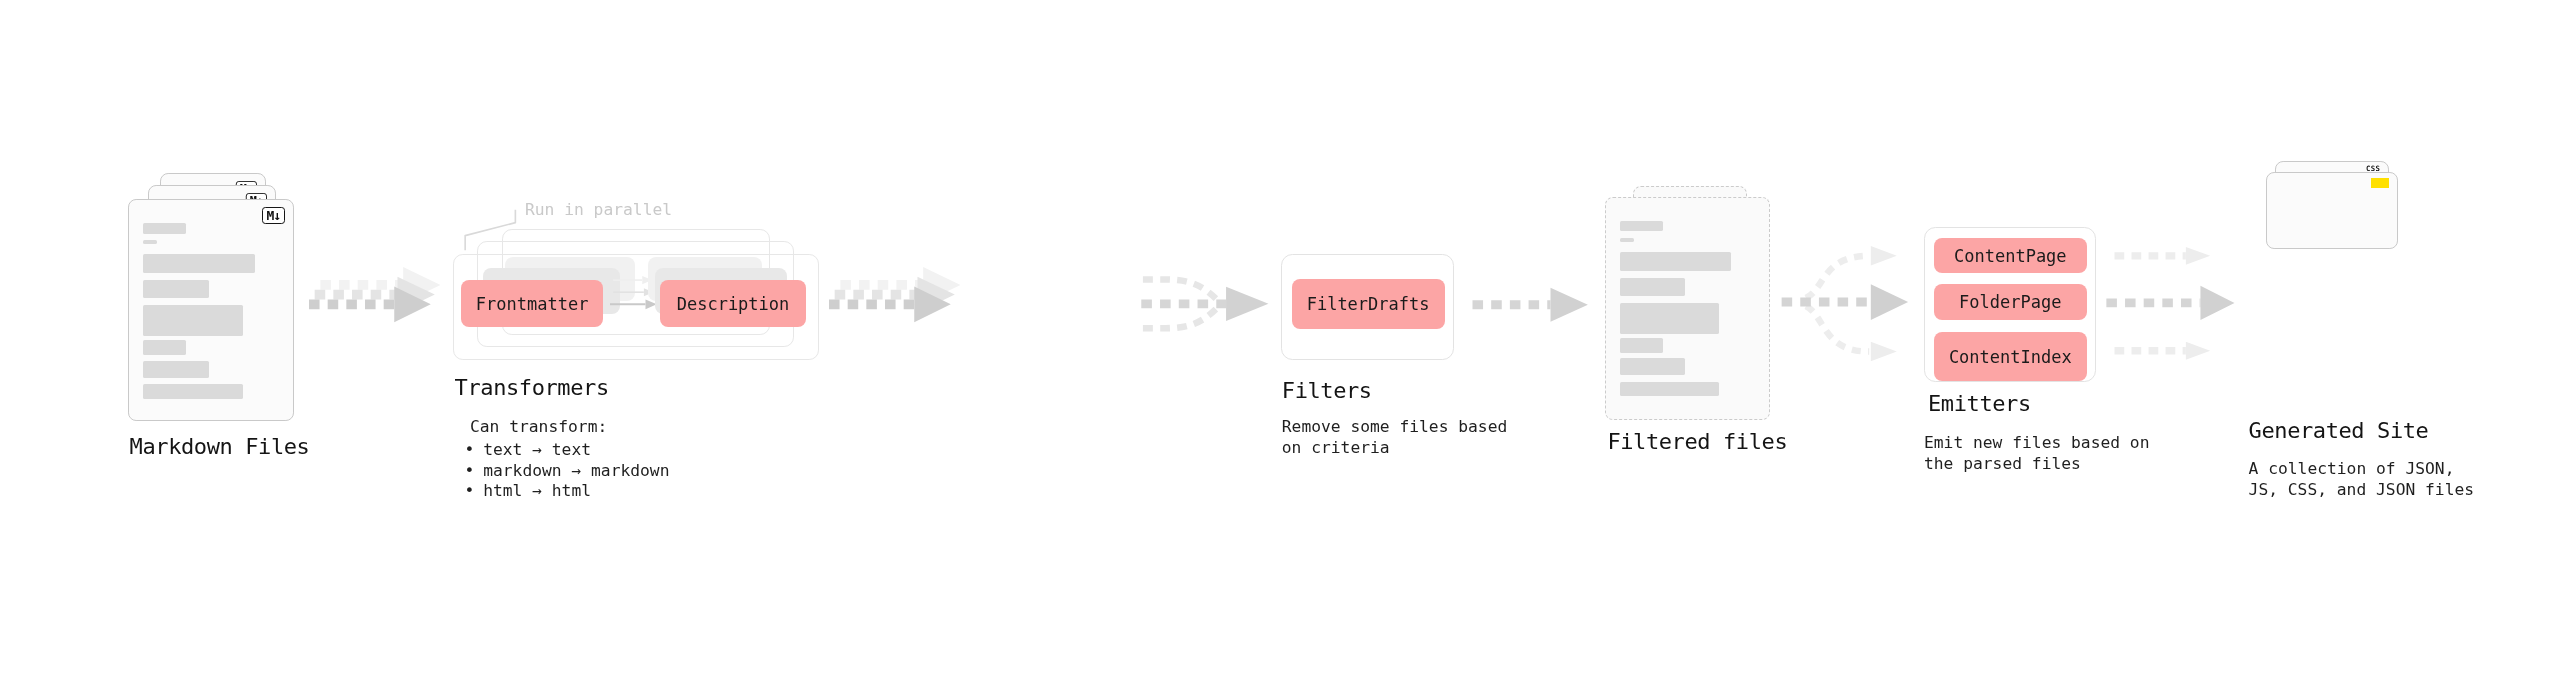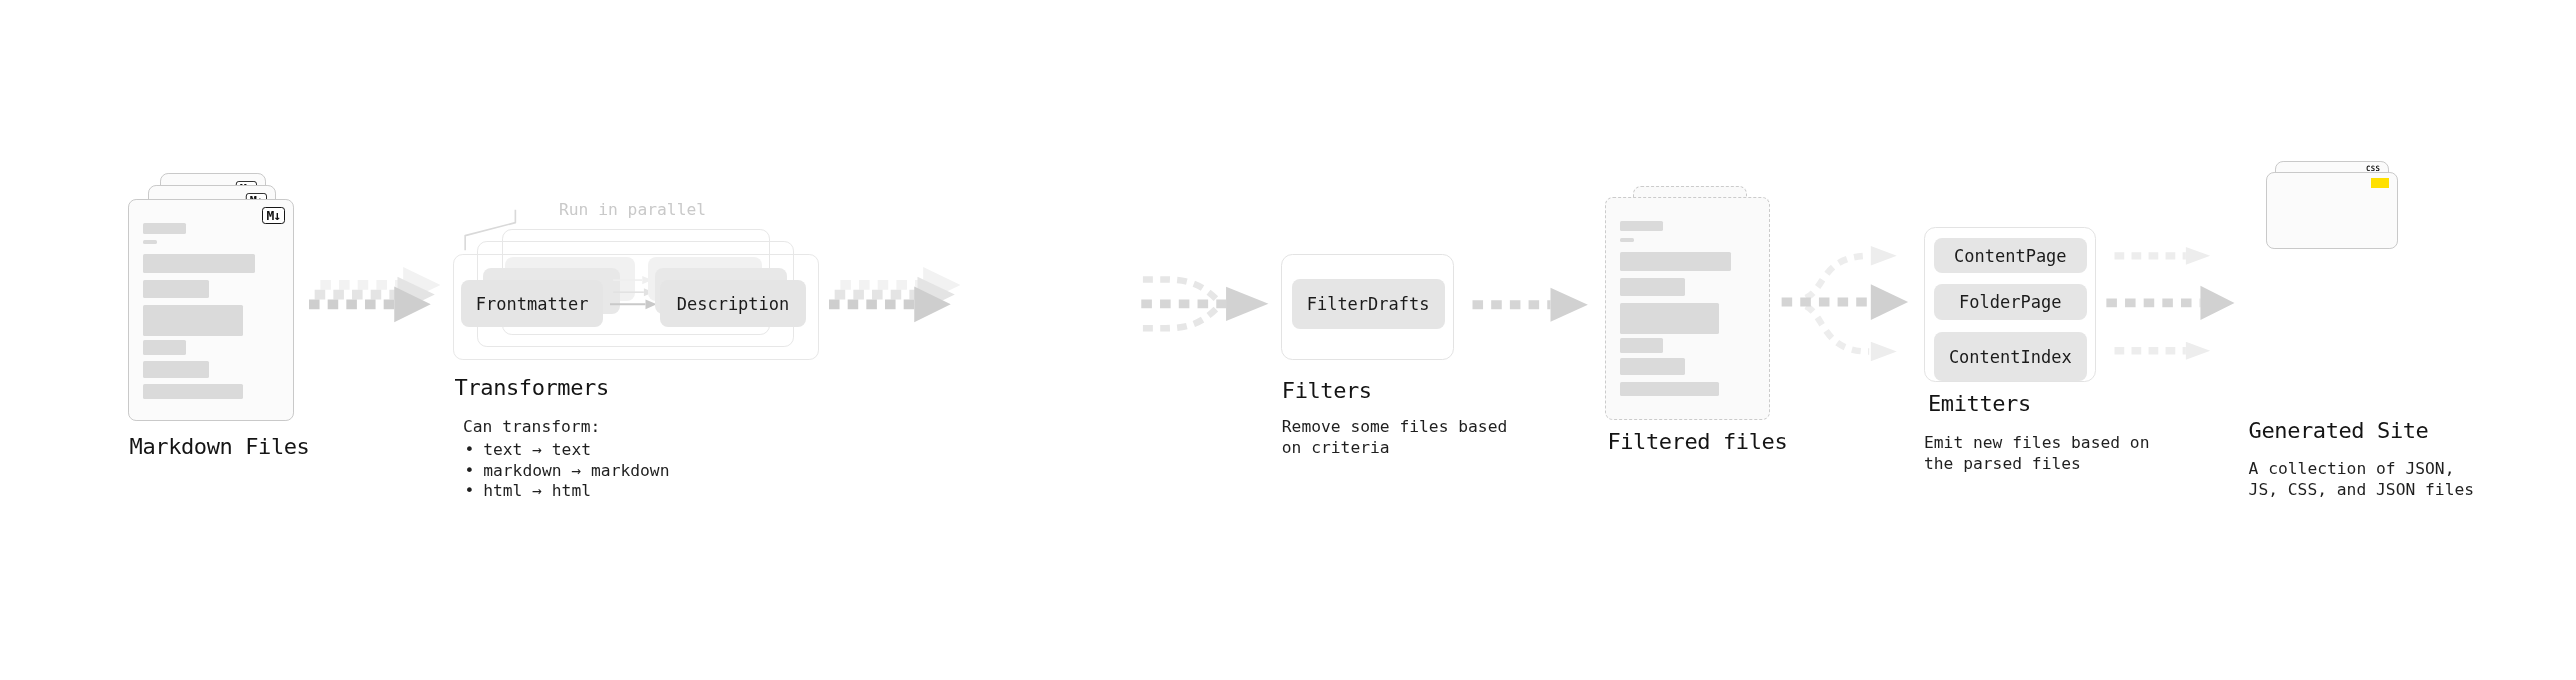--- a/index.html
+++ b/index.html
@@ -10,25 +10,25 @@
 
   
   .doc{position:absolute;background:#fbfbfb;border:1.6px solid #c9c9c9;border-radius:8.1px;box-sizing:border-box;}
   .doc.dashed{border:1.6px dashed #cbcbcb;background:#fafafa;}
   .bars{position:absolute;left:14px;right:9.8px;top:0;bottom:0;overflow:hidden;}
   .bar{background:#dadada;border-radius:1.6px;}
 
   
   .title{position:absolute;font-size:22px;line-height:24.4px;color:#141414;letter-spacing:-0.4px;white-space:nowrap;font-weight:500;}
   .sub{position:absolute;font-size:16.3px;line-height:19.5px;color:#1f1f1f;white-space:nowrap;}
-  .callout{position:absolute;font-size:16.3px;line-height:19.5px;color:#c9c9c9;white-space:nowrap;margin-left:34px;}
+  .callout{position:absolute;font-size:16.3px;line-height:19.5px;color:#c9c9c9;white-space:nowrap;}
   .bullet .dot{margin-right:9px;}
 
   
-  .chip{position:absolute;background:#e5e5e5;border-radius:8.1px;display:flex;align-items:center;justify-content:center;
+  .chip{position:absolute;background:#fca5a5;border-radius:8.1px;display:flex;align-items:center;justify-content:center;
         font-size:17px;color:#1b1b1b;box-sizing:border-box;white-space:nowrap;}
   .chip.g1{background:#e8e8e8;}
   .chip.g2{background:#f1f1f1;}
 
   
   .obox{position:absolute;border:1.6px solid #e3e3e3;border-radius:11.4px;background:#fff;box-sizing:border-box;}
   .obox.ghost{background:transparent;border-color:#e7e7e7;border-radius:9.8px;}
 
   
   .badge-md{position:absolute;top:6.5px;right:8.1px;border:1.6px solid #161616;border-radius:3.3px;background:#fff;color:#111;
@@ -110,21 +110,21 @@
           <line x1="0" y1="40" x2="44" y2="40" stroke-width="2.5"></line>
           <polygon points="44,34 58,40 44,46" stroke="none"></polygon>
         </g>
     </svg>
 
     <div class="chip g2" style="left:195px;top:62px;width:114px;height:44px"></div>
     <div class="chip g1" style="left:202px;top:73px;width:132px;height:46px"></div>
     <div class="chip" style="left:207px;top:85px;width:146px;height:47px">Description</div>
 
     <div class="title" style="left:1.6px;top:181px">Transformers</div>
-    <div class="sub" style="left:10px;top:222px">Can transform:</div>
+    <div class="sub" style="left:17px;top:222px">Can transform:</div>
     <div class="sub bullet" style="left:11.4px;top:245px">
       <span class="dot">•</span><span>text → text</span>
     </div>
     <div class="sub bullet" style="left:11.4px;top:266px">
       <span class="dot">•</span><span>markdown → markdown</span>
     </div>
     <div class="sub bullet" style="left:11.4px;top:286px">
       <span class="dot">•</span><span>html → html</span>
     </div>
   </div>

